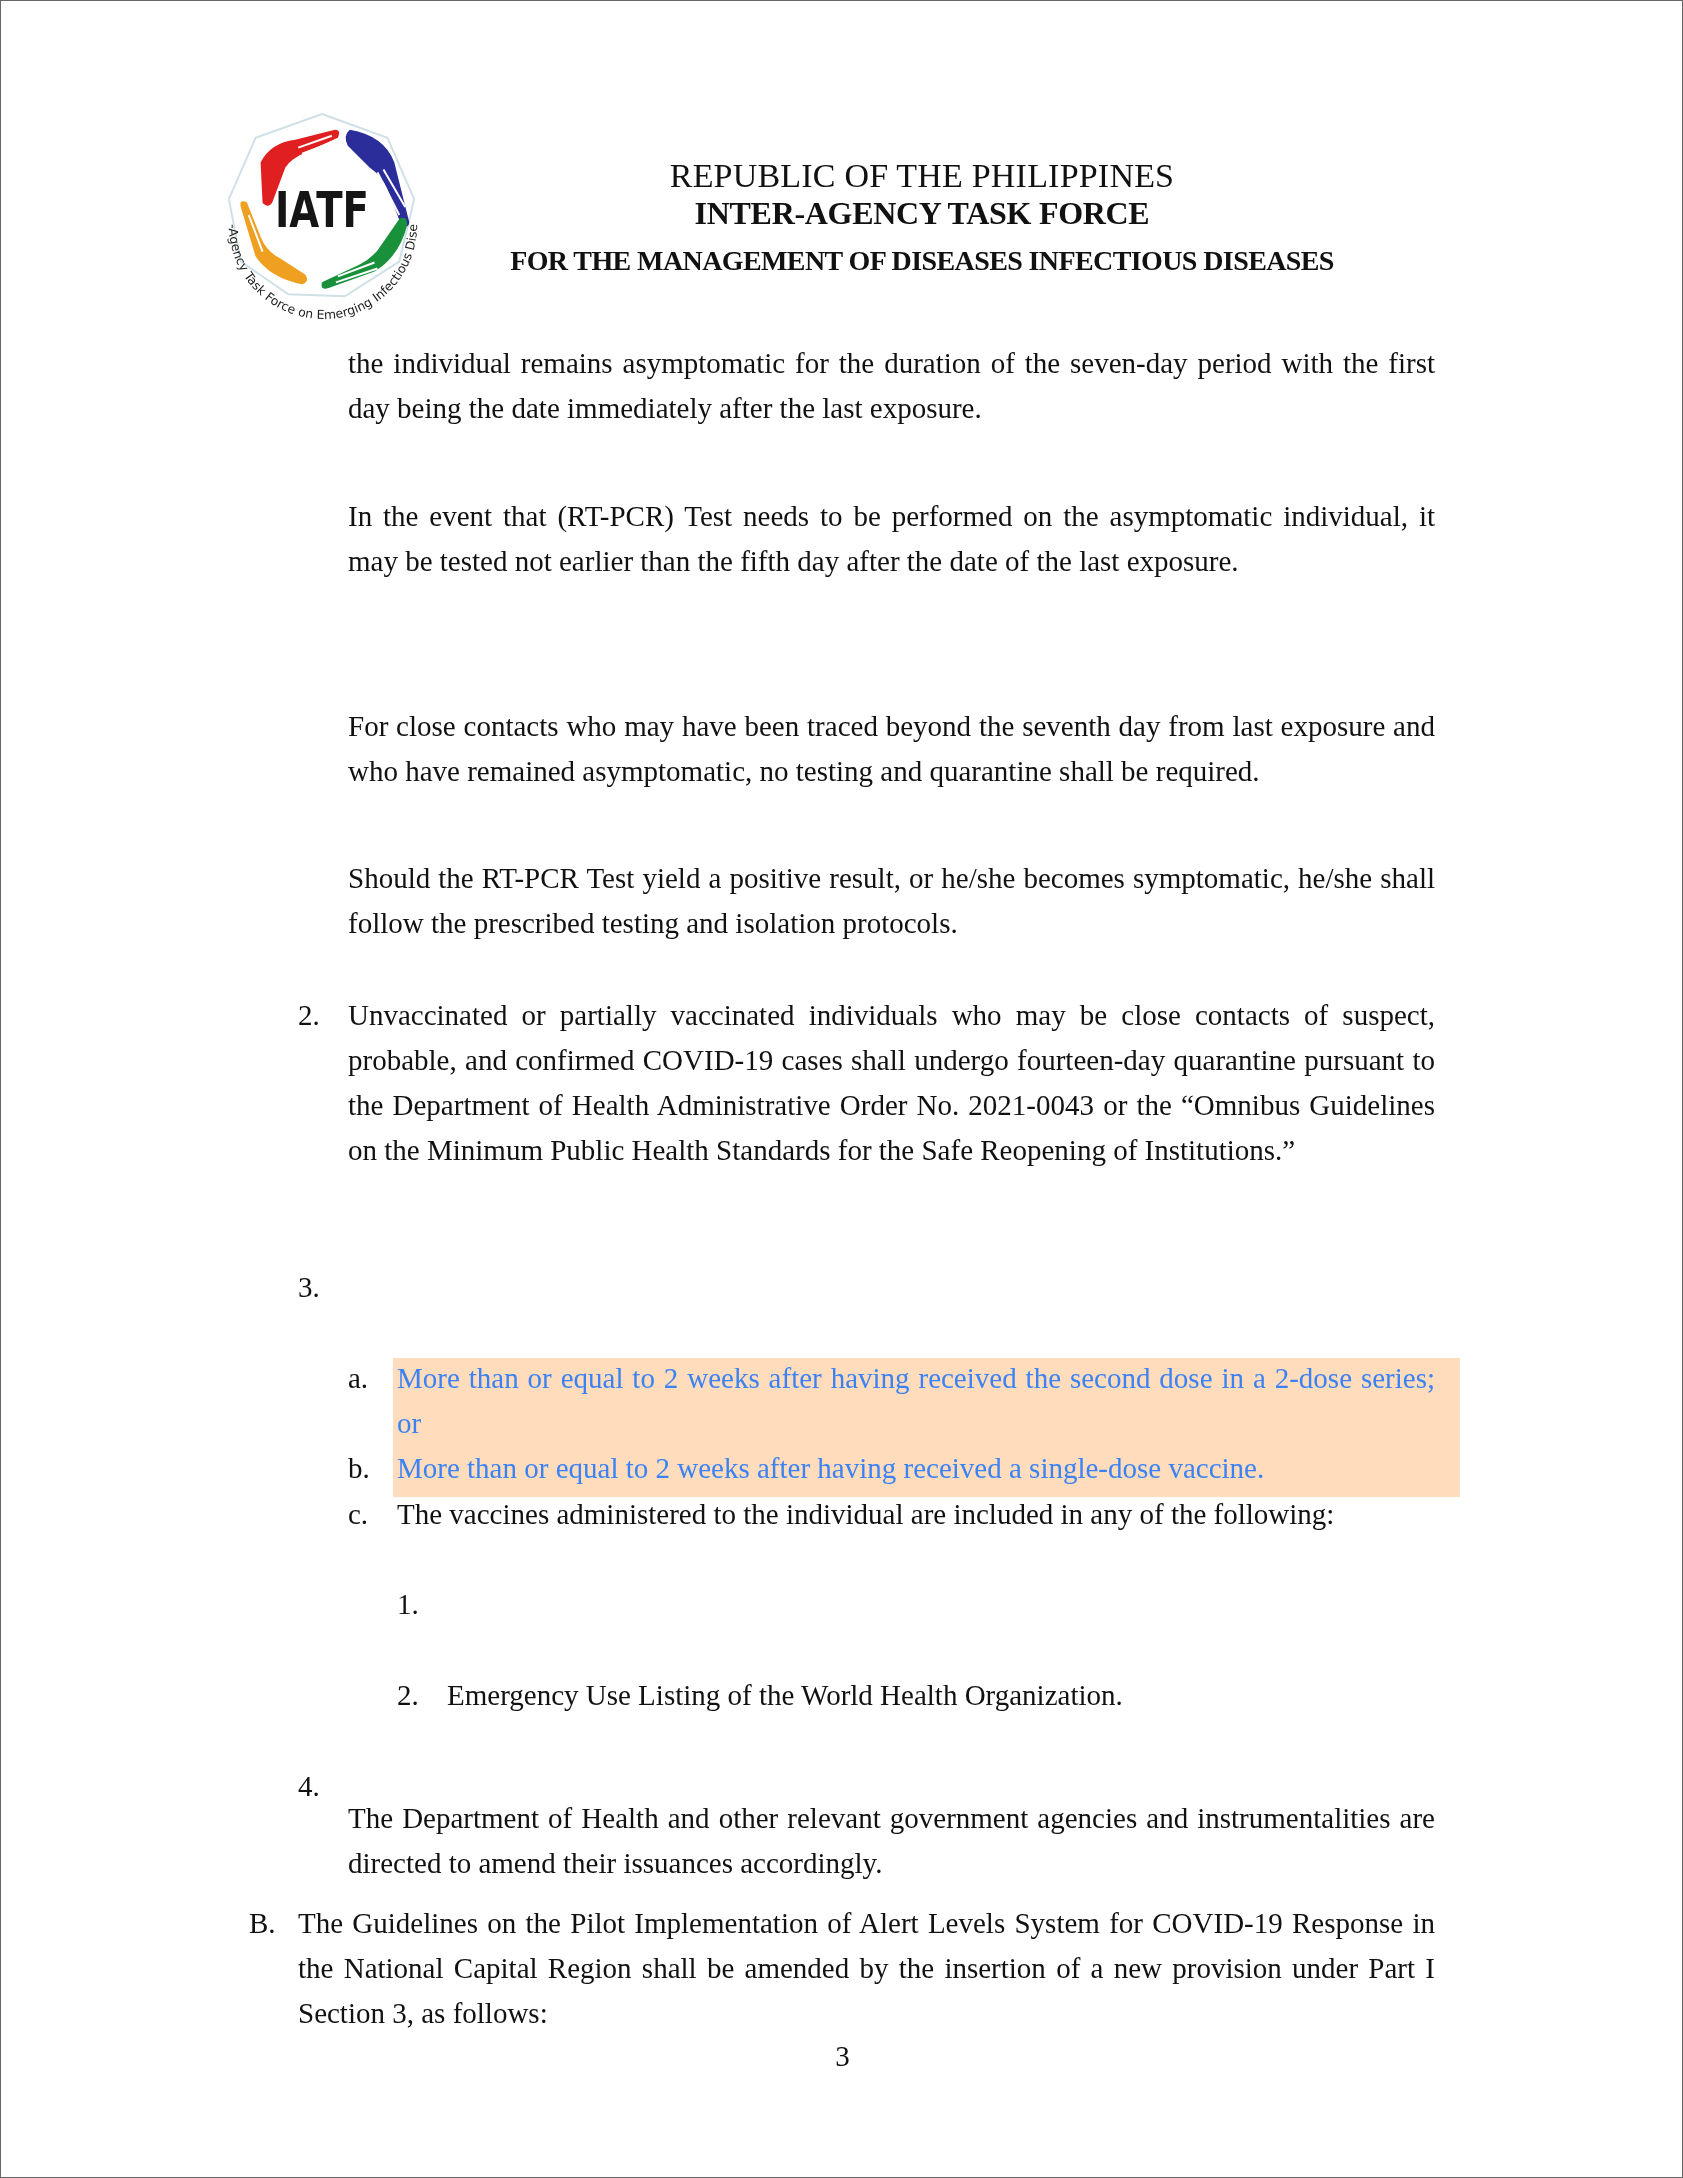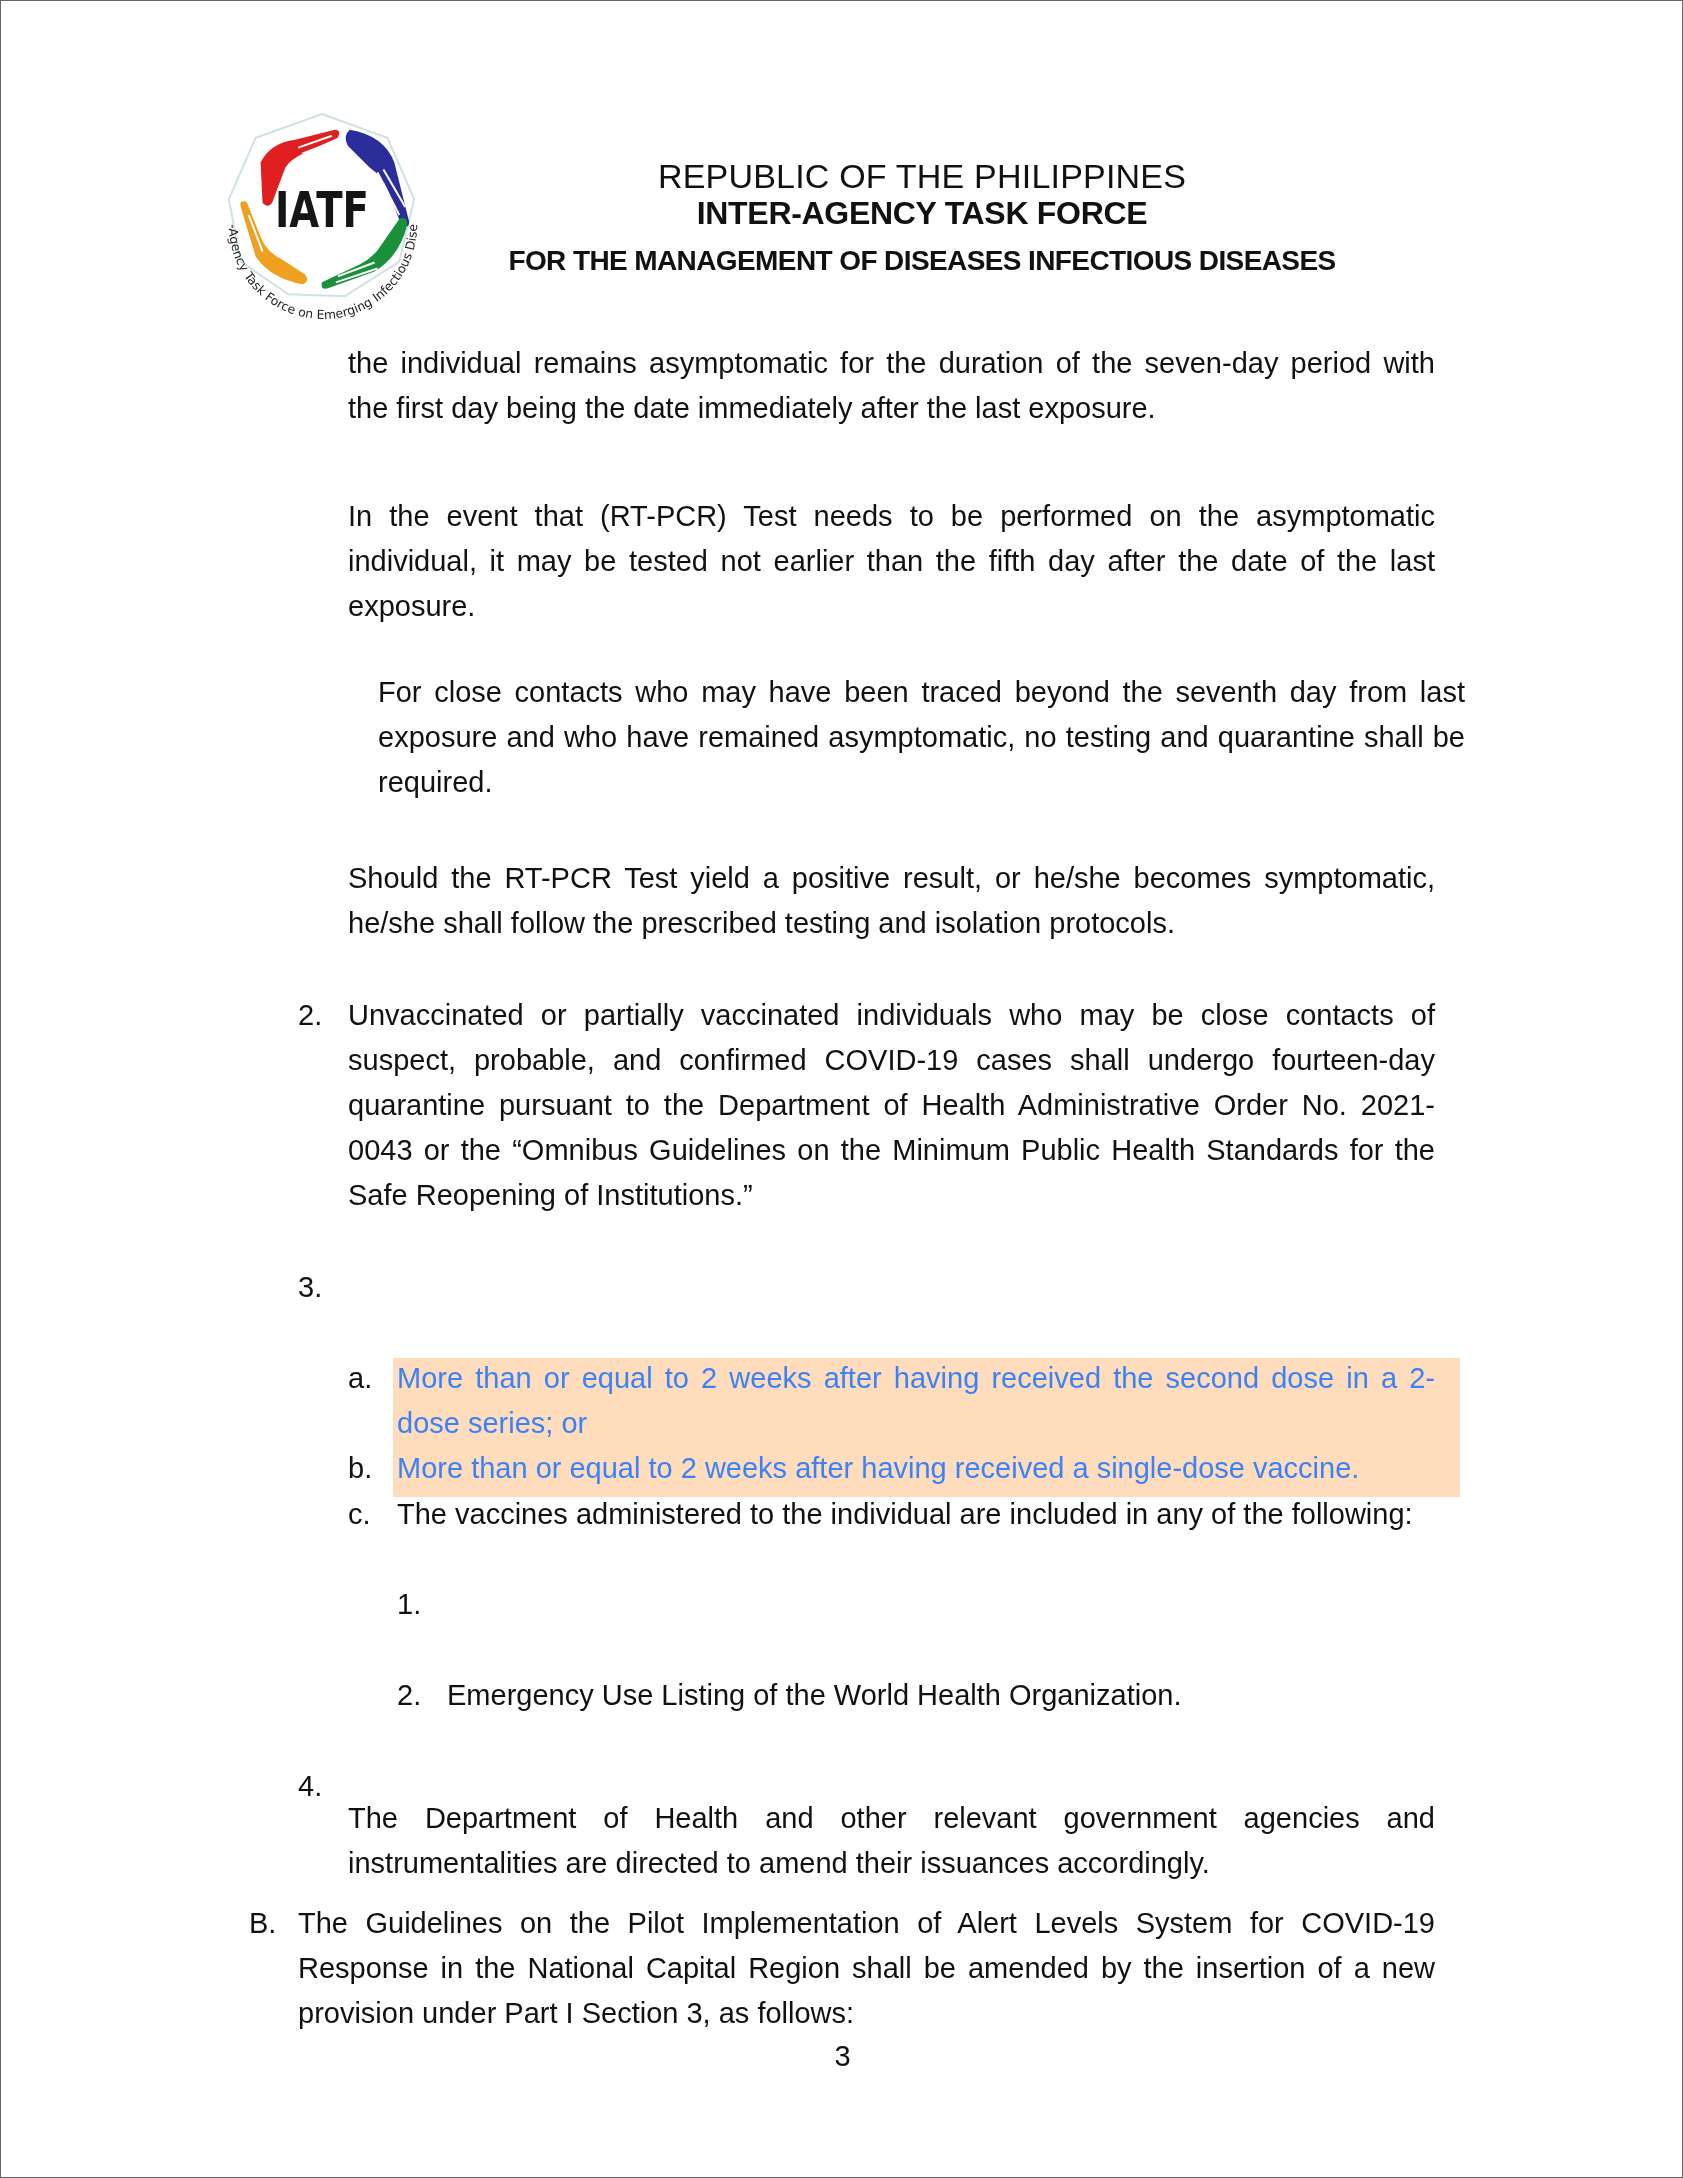--- a/index.html
+++ b/index.html
@@ -1,21 +1,21 @@
 <!DOCTYPE html>
 <html><head>
 <meta charset="utf-8">
 <style>
   html, body { margin: 0; padding: 0; background: #ffffff; }
   body { width: 1683px; height: 2178px; position: relative; overflow: hidden; }
   .page {
     position: absolute; left: 0; top: 0; width: 1681px; height: 2176px;
     border: 1px solid #666666; background: #ffffff;
   }
-  .serif { font-family: Liberation Sans, sans-serif; color: #111111; }
+  .serif { font-family: Liberation Serif, serif; color: #111111; }
 
   
   .logo { position: absolute; left: 210px; top: 107px; width: 223px; height: 213px; }
   .hdr { position: absolute; left: 426px; width: 990px; text-align: center; white-space: nowrap; }
   .hdr1 { top: 156px; font-size: 34px; letter-spacing: 0.2px; }
   .hdr2 { top: 194px; font-size: 32px; font-weight: bold; letter-spacing: -0.3px; }
   .hdr3 { top: 244px; font-size: 28px; font-weight: bold; letter-spacing: -0.6px; }
 
   
   .body { font-size: 29px; line-height: 45px; }
@@ -61,21 +61,21 @@
       <textPath href="#ringPath" startOffset="50%" text-anchor="middle">Inter-Agency Task Force on Emerging Infectious Diseases</textPath>
     </text>
   </svg>
 
   <div class="hdr hdr1 serif">REPUBLIC OF THE PHILIPPINES</div>
   <div class="hdr hdr2 serif">INTER-AGENCY TASK FORCE</div>
   <div class="hdr hdr3 serif">FOR THE MANAGEMENT OF DISEASES INFECTIOUS DISEASES</div>
 
   <div class="blk body serif just" style="left:347px; width:1087px; top:340px;">the individual remains asymptomatic for the duration of the seven-day period with the first day being the date immediately after the last exposure.</div>
   <div class="blk body serif just" style="left:347px; width:1087px; top:493px;">In the event that (RT-PCR) Test needs to be performed on the asymptomatic individual, it may be tested not earlier than the fifth day after the date of the last exposure.</div>
-  <div class="blk body serif just" style="left:347px; width:1087px; top:669px;margin-left:30px;">For close contacts who may have been traced beyond the seventh day from last exposure and who have remained asymptomatic, no testing and quarantine shall be required.</div>
+  <div class="blk body serif just" style="left:347px; width:1087px; top:703px;">For close contacts who may have been traced beyond the seventh day from last exposure and who have remained asymptomatic, no testing and quarantine shall be required.</div>
   <div class="blk body serif just" style="left:347px; width:1087px; top:855px;">Should the RT-PCR Test yield a positive result, or he/she becomes symptomatic, he/she shall follow the prescribed testing and isolation protocols.</div>
 
   <div class="marker body serif" style="left:297px; top:992px;">2.</div>
   <div class="blk body serif just" style="left:347px; width:1087px; top:992px;">Unvaccinated or partially vaccinated individuals who may be close contacts of suspect, probable, and confirmed COVID-19 cases shall undergo fourteen-day quarantine pursuant to the Department of Health Administrative Order No. 2021-0043 or the “Omnibus Guidelines on the Minimum Public Health Standards for the Safe Reopening of Institutions.”</div>
 
   <div class="marker body serif" style="left:297px; top:1264px;">3.</div>
 
   <div class="hl" style="background: rgb(254, 220, 188);"></div>
   <div class="marker body serif" style="left:347px; top:1355px;">a.</div>
   <div class="blk body serif just hltext" style="left:396px; width:1038px; top:1355px;">More than or equal to 2 weeks after having received the second dose in a 2-dose series; or</div>

